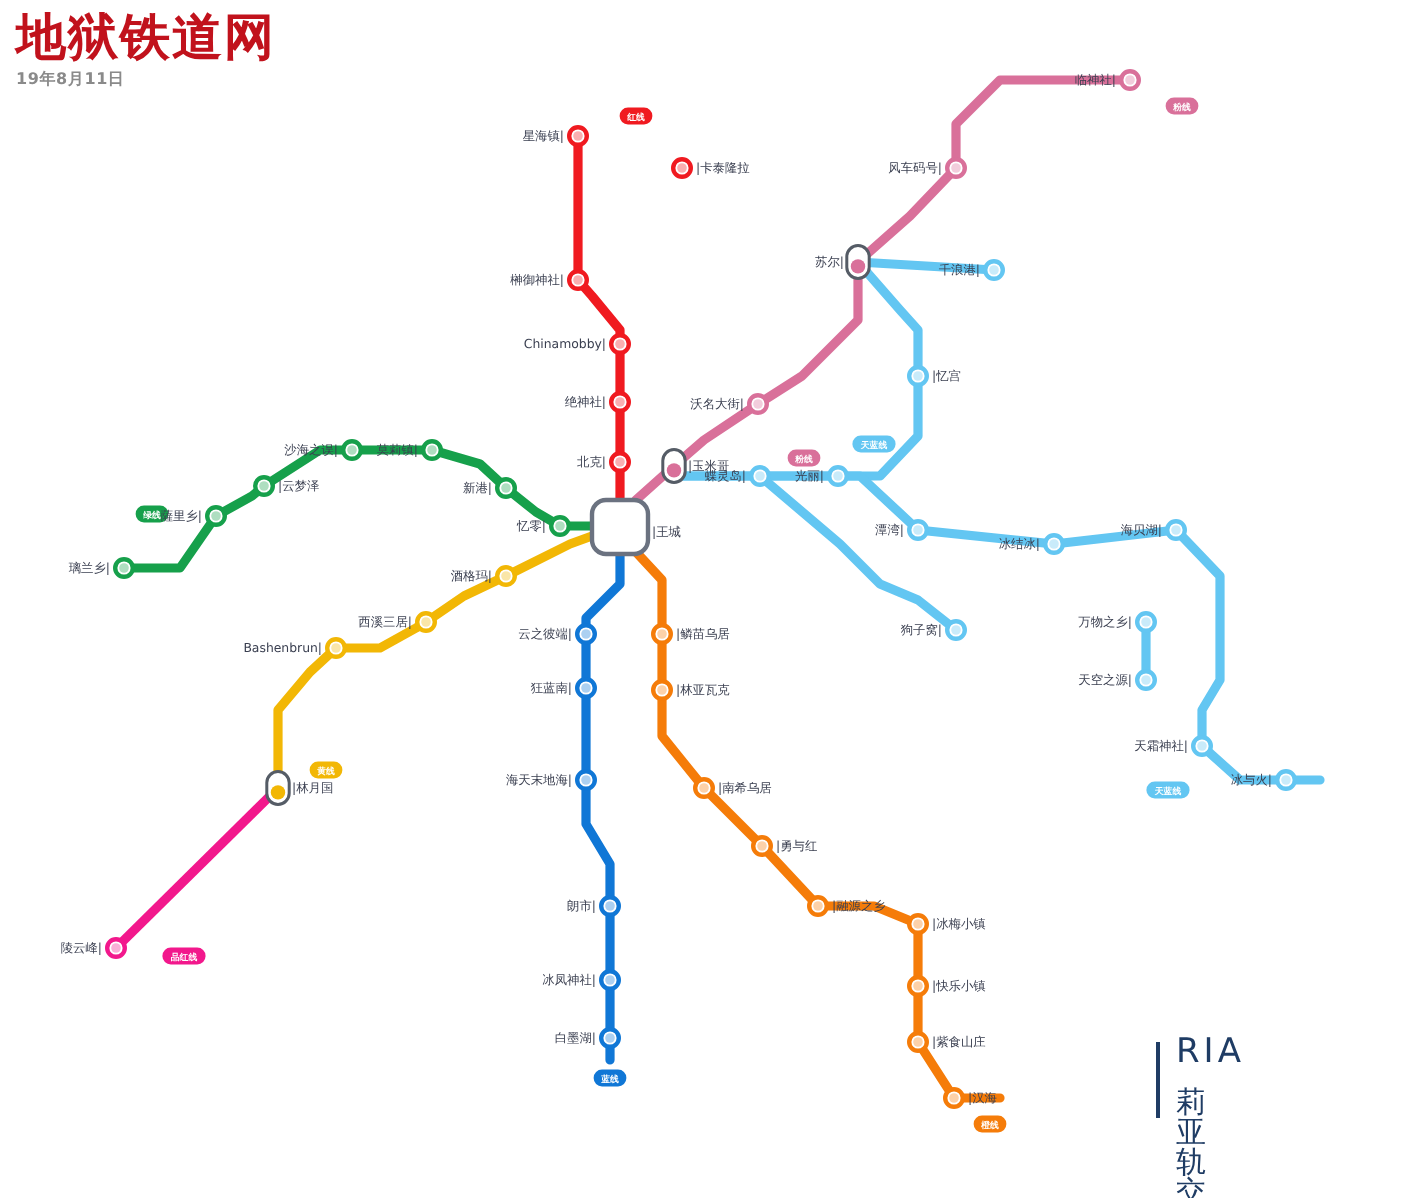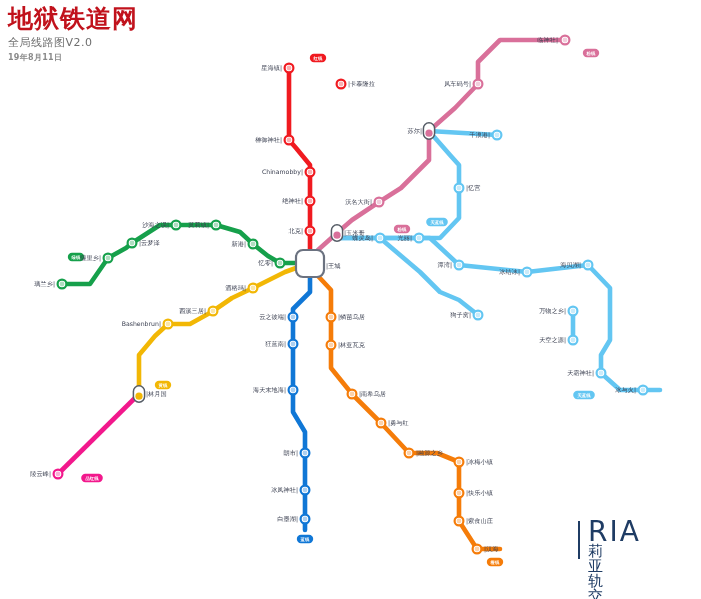--- a/index.html
+++ b/index.html
@@ -25,35 +25,34 @@
     white-space:nowrap;
   }
   .title-date{
     font-size:8px;color:#8a8a8a;margin-top:2px;letter-spacing:.3px;
     white-space:nowrap;
     font-weight:bold;
   }
 
   .logo-block{position:absolute;left:578px;top:518px;color:#1f3c64;}
   .logo-bar{position:absolute;left:0;top:3px;width:2px;height:38px;background:#1f3c64;}
-  .logo-en{position:absolute;left:10px;top:0px;font-size:28px;letter-spacing:2px;line-height:1;}
+  .logo-en{position:absolute;left:10px;top:0px;font-size:17px;letter-spacing:2px;line-height:1;}
   .logo-cn{position:absolute;left:10px;top:26px;font-size:15px;letter-spacing:1px;line-height:1;}
 
   text{font-family:"DejaVu Sans","Liberation Sans",sans-serif;}
   .stn-label{font-size:6.2px;fill:#3a3f50;}
   .line-badge-txt{font-size:4.4px;fill:#ffffff;font-weight:bold;}
 </style>
 </head>
 <body>
 
 <div id="map-root">
 
   <div class="title-block">
     <div class="title-main">地狱铁道网</div>
-    <div class="title-sub">全局线路图V2.0</div>
     <div class="title-date">19年8月11日</div>
   </div>
 
   <svg id="map-svg" width="701" height="599" viewBox="0 0 701 599">
     <g id="layer-lines">
         <path d="M429 131 L497 135" fill="none" stroke="#63c6f2" stroke-width="4.6" stroke-linecap="round" stroke-linejoin="round"></path>
         <path d="M429 131 L450 155 L459 165 L459 218 L440 238 L337 238" fill="none" stroke="#63c6f2" stroke-width="4.6" stroke-linecap="round" stroke-linejoin="round"></path>
         <path d="M337 238 L430 238 L459 265 L527 272 L588 265" fill="none" stroke="#63c6f2" stroke-width="4.6" stroke-linecap="round" stroke-linejoin="round"></path>
         <path d="M380 238 L420 272 L440 292 L459 300 L478 315" fill="none" stroke="#63c6f2" stroke-width="4.6" stroke-linecap="round" stroke-linejoin="round"></path>
         <path d="M588 265 L610 288 L610 340 L601 355 L601 373 L620 390 L660 390" fill="none" stroke="#63c6f2" stroke-width="4.6" stroke-linecap="round" stroke-linejoin="round"></path>

